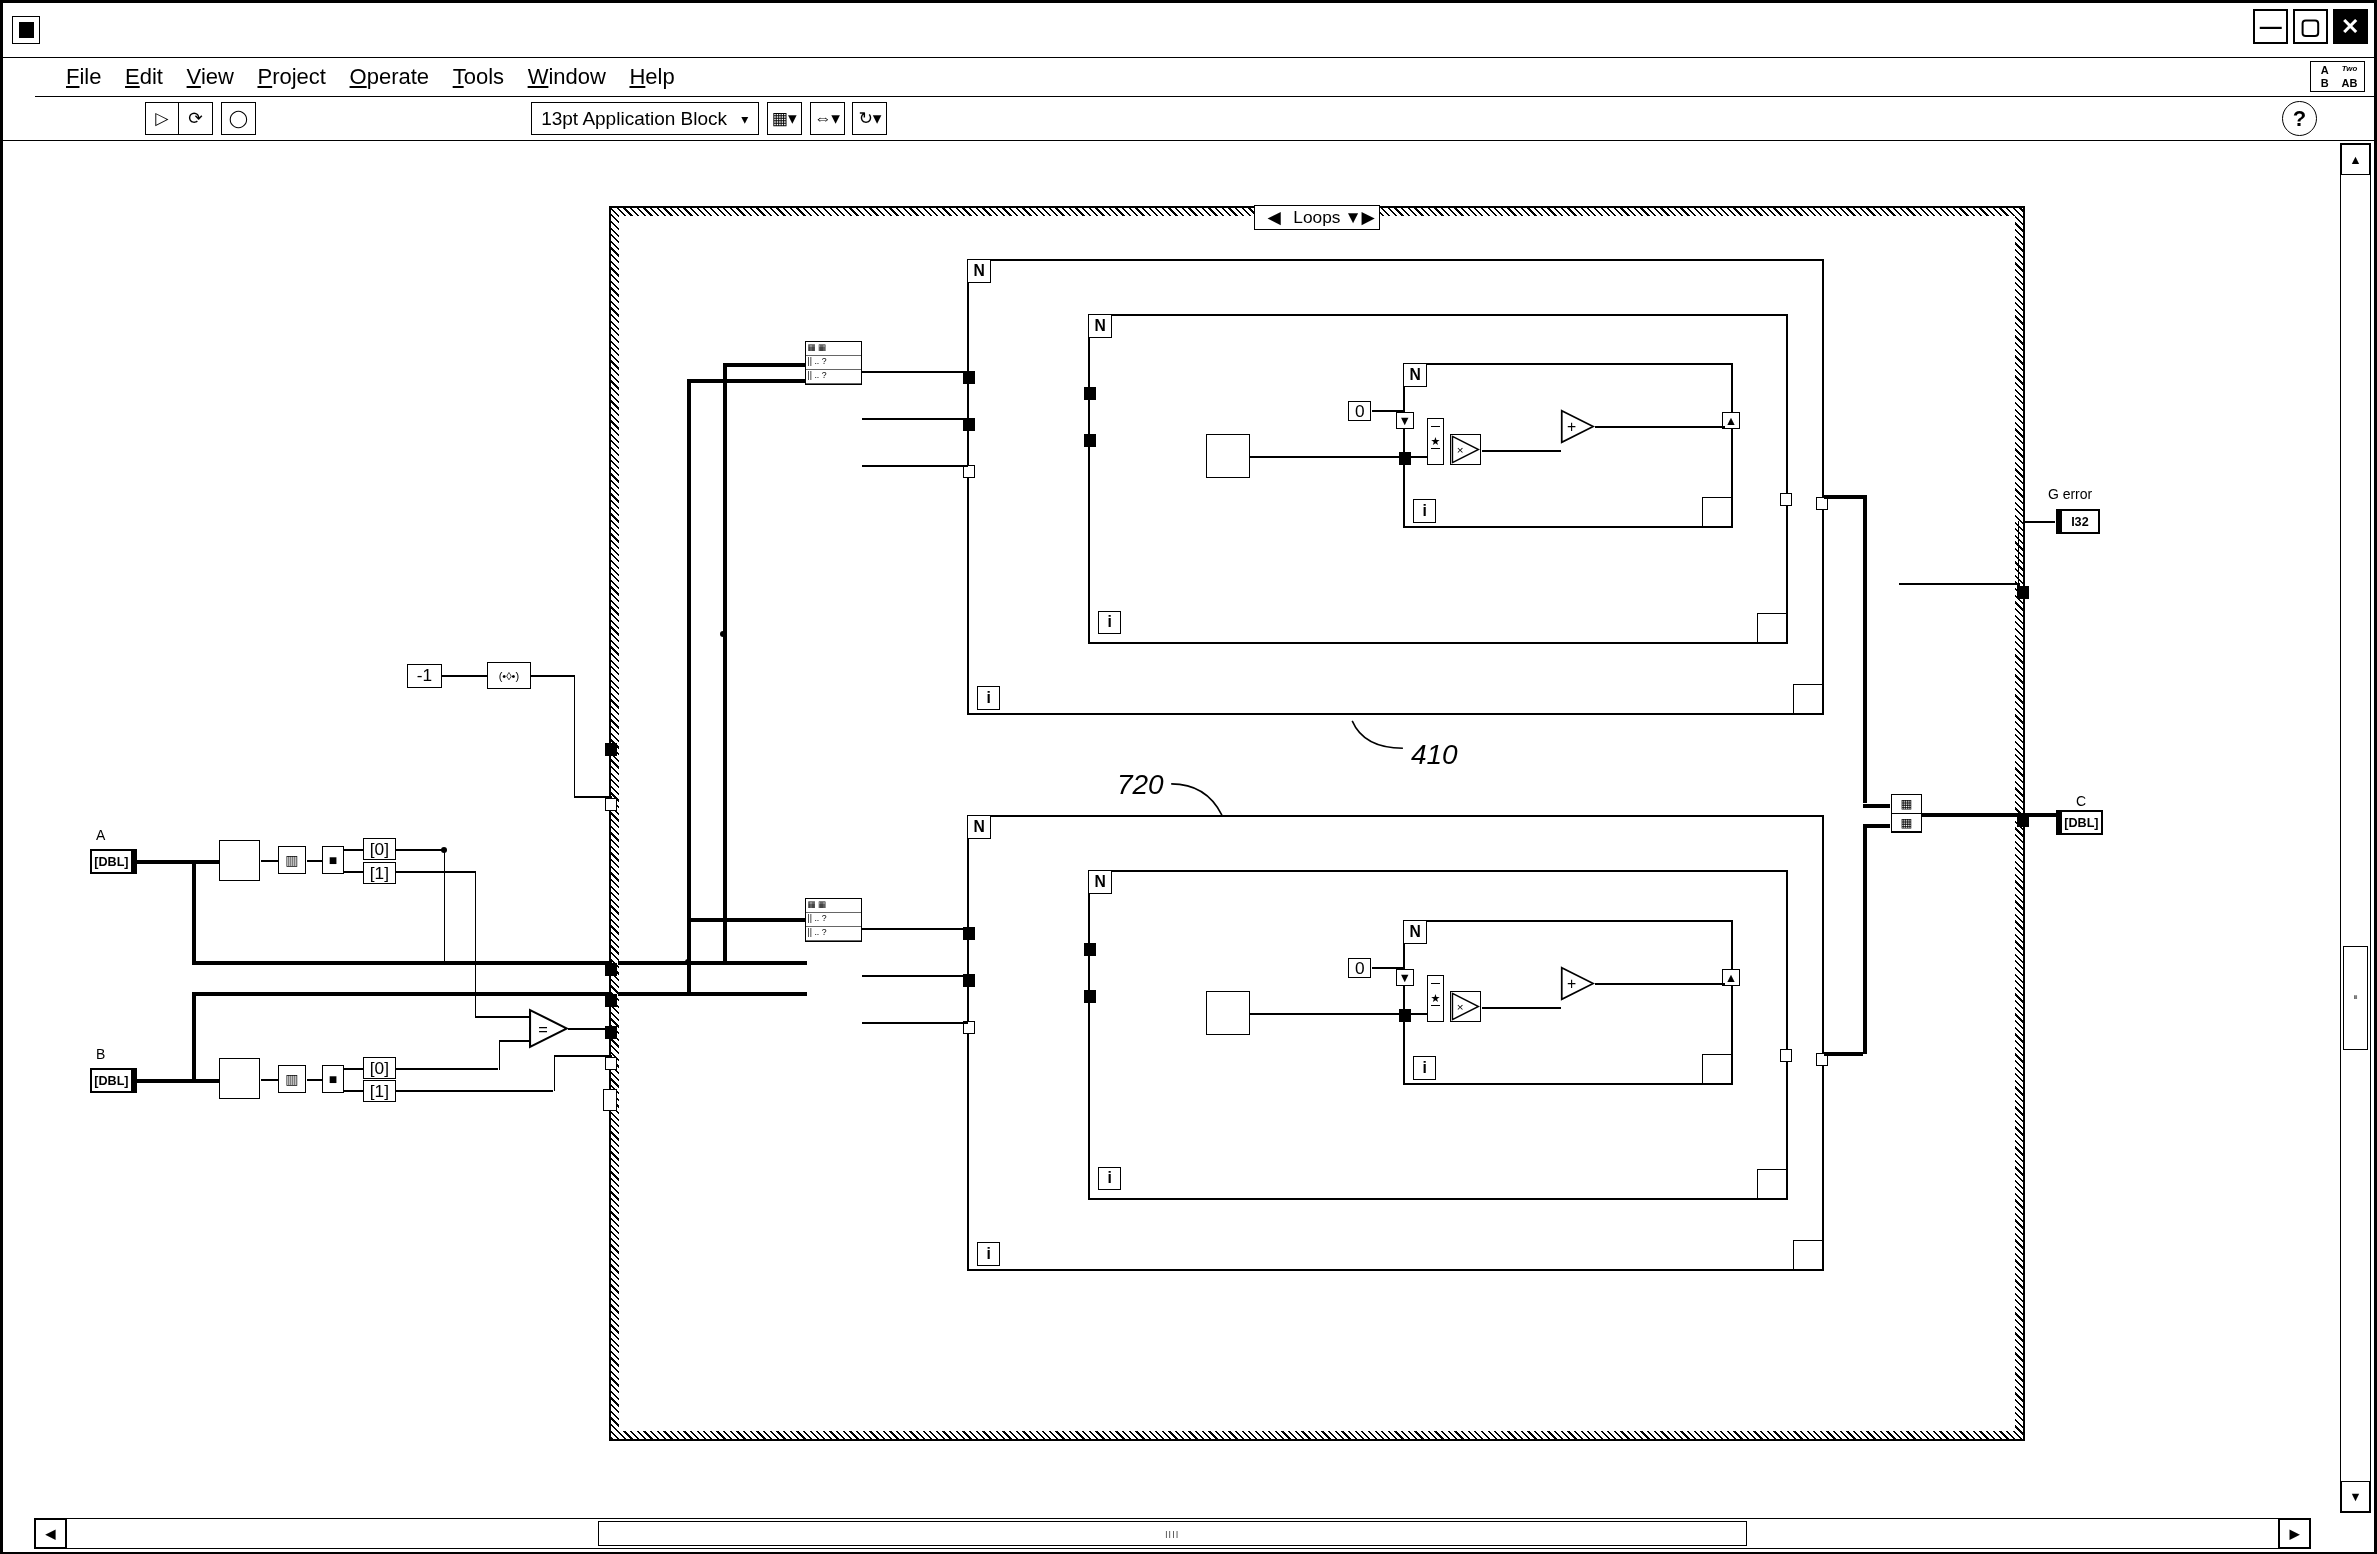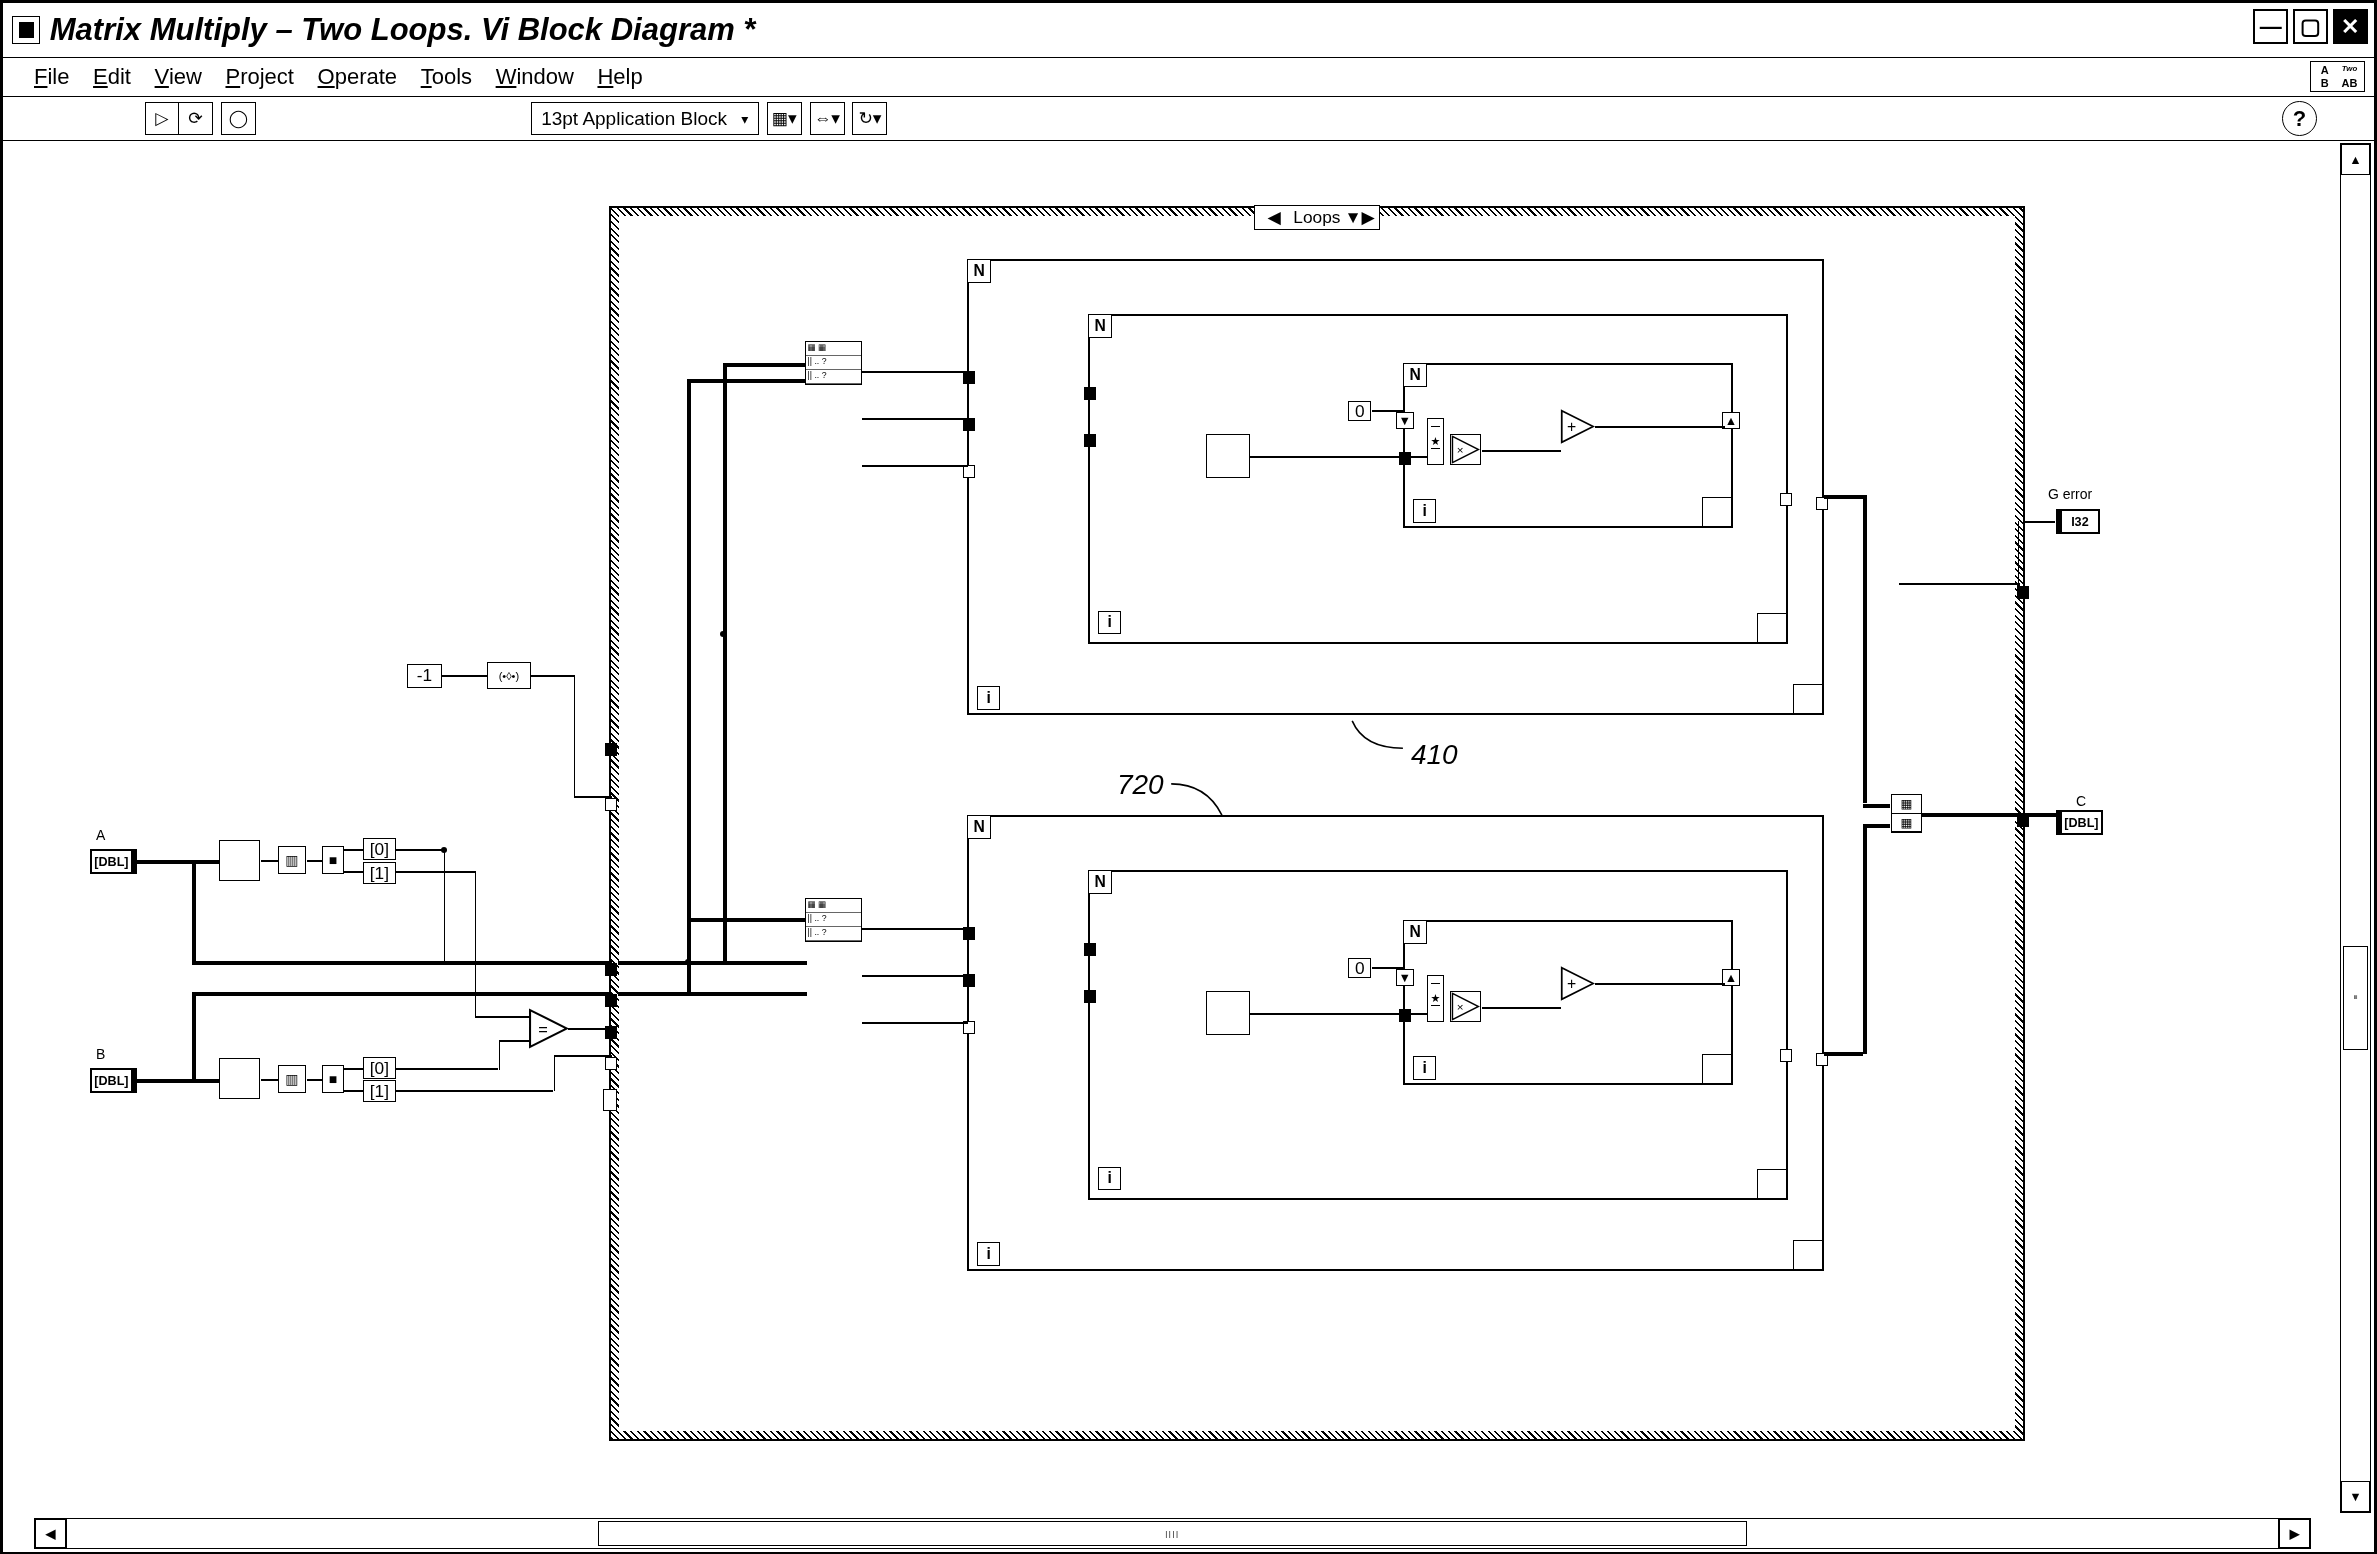--- a/index.html
+++ b/index.html
@@ -6,21 +6,21 @@
 body { font-family: Arial, sans-serif; background: #fff; overflow: hidden; }
 .window { width: 2377px; height: 1555px; border: 3.1px solid #000; position: relative; background: #fff; }
 
 .titlebar { height: 55px; border-bottom: 1.6px solid #000; display: flex; align-items: center; padding: 0 9.4px; position: relative; }
 .titlebar-icon { width: 28px; height: 28px; border: 1.6px solid #000; margin-right: 9.4px; display: flex; align-items: center; justify-content: center; background: #fff; }
 .titlebar-icon::before { content: ''; width: 15.7px; height: 15.7px; background: #000; }
 .titlebar-text { font-size: 31px; font-weight: bold; font-style: italic; }
 .titlebar-controls { position: absolute; right: 6.3px; top: 6.3px; display: flex; gap: 4.7px; }
 .tbc-btn { width: 35px; height: 35px; border: 2.4px solid #000; background: #fff; font-size: 22px; display: flex; align-items: center; justify-content: center; font-weight: bold; }
 
-.menubar { height: 39px; border-bottom: 1.6px solid #000; display: flex; align-items: center; padding: 0 31px; gap: 23.6px; position: relative; }
+.menubar { height: 39px; border-bottom: 1.6px solid #000; display: flex; align-items: center; padding: 0 31px; gap: 23.6px; position: relative; margin-left: 32px; }
 .menu-item { font-size: 22px; cursor: pointer; }
 .menu-item u { text-decoration: underline; }
 .menubar-right { position: absolute; right: 9.4px; top: 3.1px; width: 55px; height: 31px; border: 1.6px solid #000; font-size: 11px; padding: 1.6px; display: grid; grid-template: 1fr 1fr / 1fr 1fr; }
 .menubar-right span { font-weight: bold; text-align: center; }
 
 .toolbar { height: 44px; border-bottom: 1.6px solid #000; display: flex; align-items: center; padding: 0 142px; gap: 7.9px; position: relative; }
 .tb-group { display: flex; border: 1.6px solid #000; height: 33px; }
 .tb-btn { width: 33px; border-right: 1.6px solid #000; display: flex; align-items: center; justify-content: center; font-size: 17.3px; }
 .tb-btn:last-child { border-right: none; }
 .font-select { width: 228px; height: 33px; border: 1.6px solid #000; display: flex; align-items: center; padding: 0 9.4px; font-size: 19px; margin-left: 267px; }
@@ -76,21 +76,20 @@
 
 .anno-label { position: absolute; font-size: 28px; font-style: italic; }
 </style>
 </head>
 <body>
 
 <div class="window">
 
   <div class="titlebar">
     <div class="titlebar-icon"></div>
-    <div class="titlebar-text">Matrix Multiply – Two Loops. Vi Block Diagram *</div>
     <div class="titlebar-controls">
       <div class="tbc-btn">—</div>
       <div class="tbc-btn">▢</div>
       <div class="tbc-btn" style="background:#000;color:#fff">✕</div>
     </div>
   </div>
 
   <div class="menubar">
     <span class="menu-item"><u>F</u><span>ile</span></span>
     <span class="menu-item"><u>E</u>dit</span>

